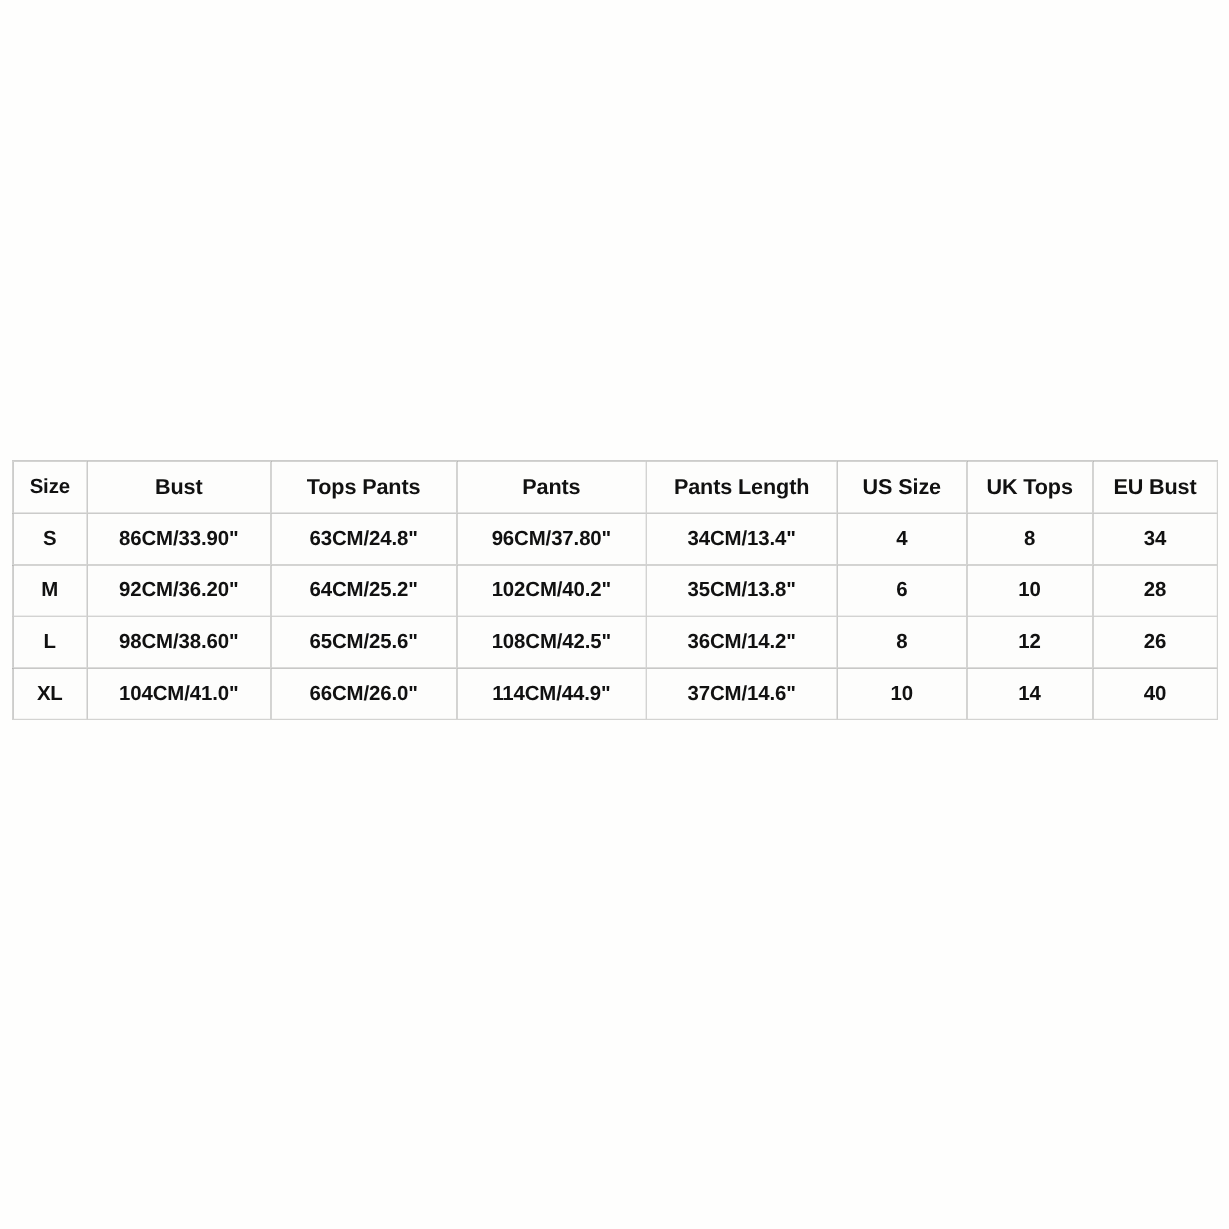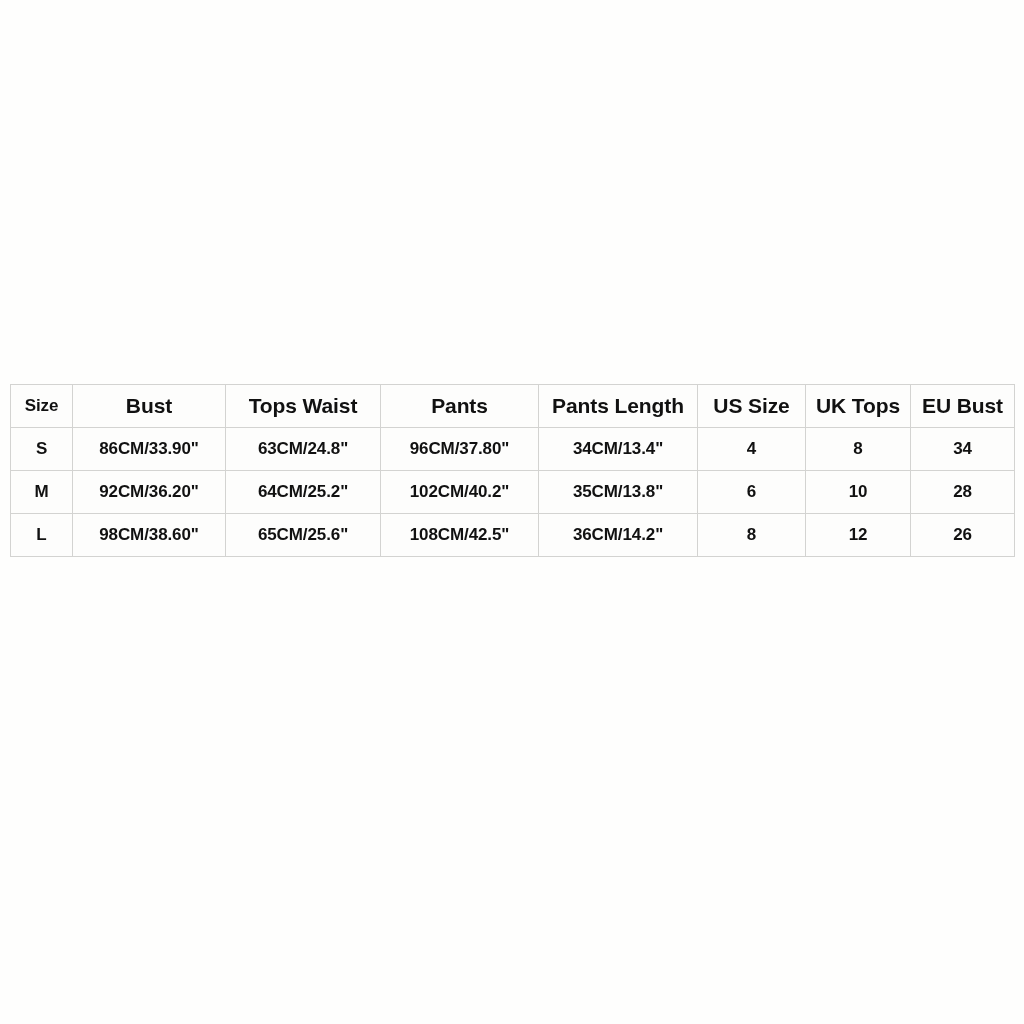--- a/index.html
+++ b/index.html
@@ -53,21 +53,21 @@
     vertical-align: middle;
     color: #111111;
     font-weight: bold;
     font-size: 17px;
     letter-spacing: -0.1px;
     white-space: nowrap;
     background: #fdfdfc;
   }
 
   table.size-chart thead th {
-    font-size: 21px;
+    font-size: 18px;
   }
 
   table.size-chart td.cell-size,
   table.size-chart th.head-size {
     font-size: 17px;
   }
 
   table.size-chart td.cell-num {
     font-size: 17px;
   }
@@ -86,21 +86,21 @@
         <col class="c-waist">
         <col class="c-pants">
         <col class="c-us">
         <col class="c-uk">
         <col class="c-eu">
       </colgroup>
       <thead>
         <tr>
           <th class="head-size">Size</th>
           <th>Bust</th>
-          <th>Tops Waist</th>
+          <th>Tops Pants</th>
           <th>Pants</th>
           <th>Pants Length</th>
           <th>US Size</th>
           <th>UK Tops</th>
           <th>EU Bust</th>
         </tr>
       </thead>
       <tbody>
 
         <tr>
@@ -129,19 +129,29 @@
           <td class="cell-size">L</td>
           <td>98CM/38.60"</td>
           <td>65CM/25.6"</td>
           <td>108CM/42.5"</td>
           <td>36CM/14.2"</td>
           <td class="cell-num">8</td>
           <td class="cell-num">12</td>
           <td class="cell-num">26</td>
         </tr>
 
+        <tr>
+          <td class="cell-size">XL</td>
+          <td>104CM/41.0"</td>
+          <td>66CM/26.0"</td>
+          <td>114CM/44.9"</td>
+          <td>37CM/14.6"</td>
+          <td class="cell-num">10</td>
+          <td class="cell-num">14</td>
+          <td class="cell-num">40</td>
+        </tr>
 
 
       </tbody>
     </table>
   </div>
 
 </div>
 
 </body></html>

